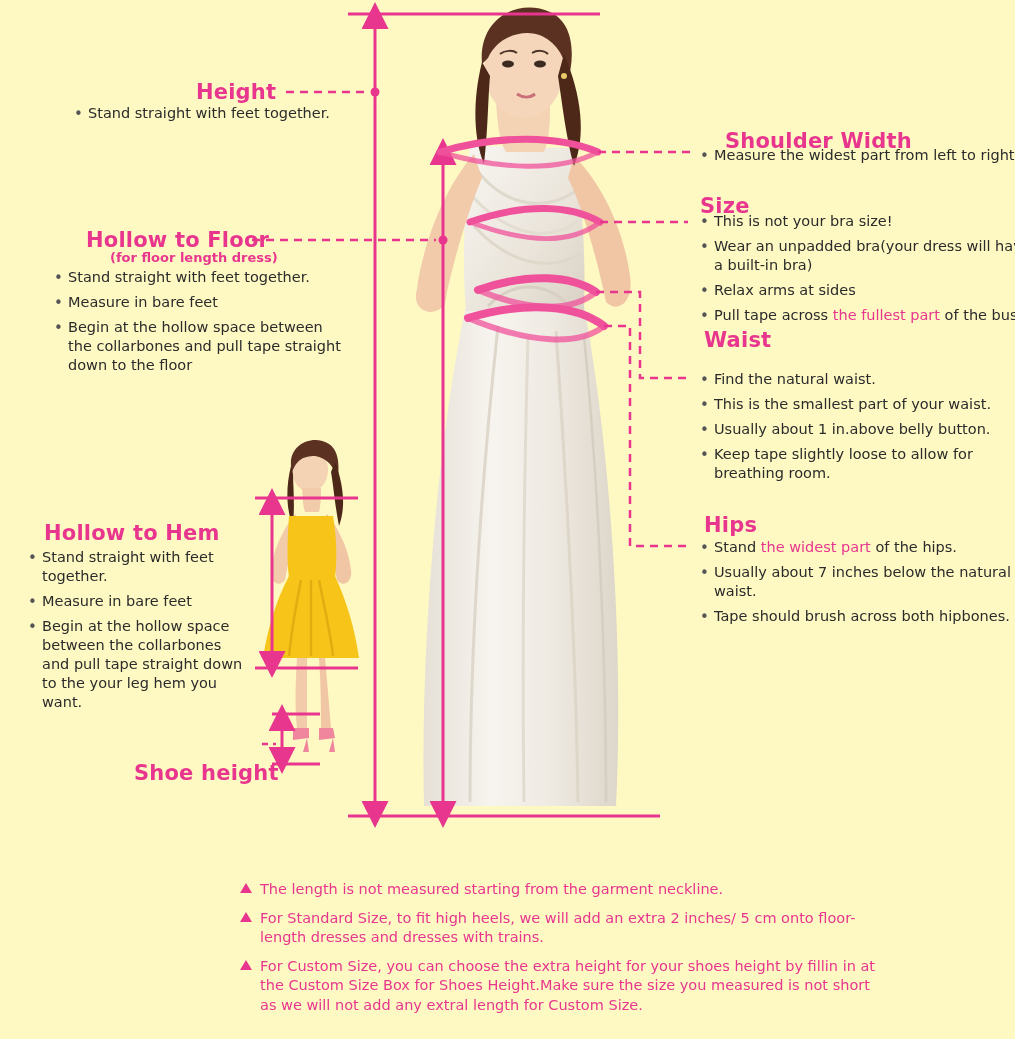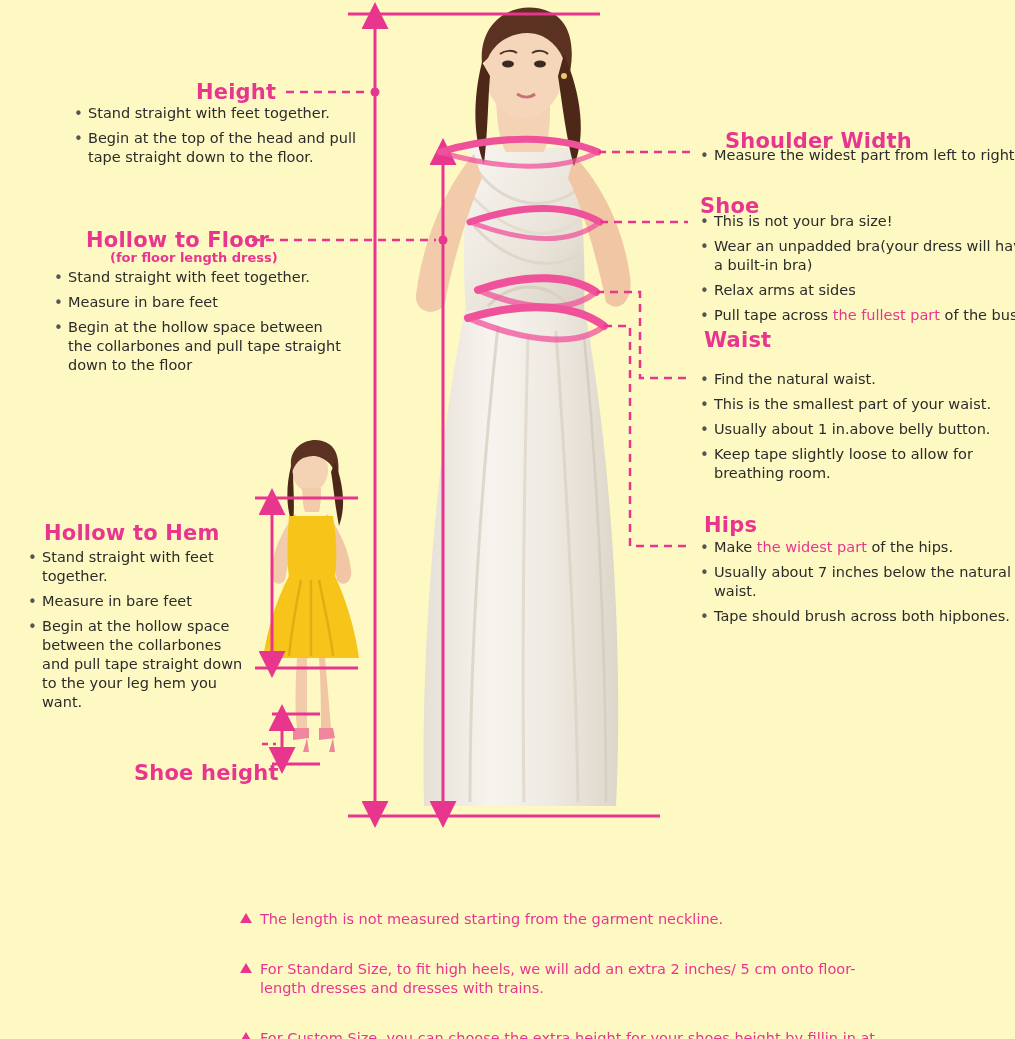--- a/index.html
+++ b/index.html
@@ -65,21 +65,20 @@
     top: 880px;
     width: 640px;
     color: #e8368f;
     font-size: 14.5px;
     line-height: 19.5px;
   }
   .note {
     position: relative;
     padding-left: 22px;
     margin-bottom: 9px;
-    margin-top: 30px;
   }
   .note .tri {
     position: absolute;
     left: 2px;
     top: 3px;
     width: 0; height: 0;
     border-left: 6px solid transparent;
     border-right: 6px solid transparent;
     border-bottom: 10px solid #e8368f;
   }
@@ -241,21 +240,20 @@
       <line x1="272" y1="714" x2="320" y2="714" stroke="#e8368f" stroke-width="3"></line>
       <line x1="272" y1="764" x2="320" y2="764" stroke="#e8368f" stroke-width="3"></line>
       <line x1="282" y1="716" x2="282" y2="762" stroke="#e8368f" stroke-width="3" marker-start="url(#arrStart)" marker-end="url(#arr)"></line>
       <line x1="262" y1="744" x2="276" y2="744" stroke="#e8368f" stroke-width="2.5" stroke-dasharray="6 5"></line>
     </svg>
   </div>
 
   <div class="heading" style="left:196px; top:80px;">Height</div>
   <ul class="bullets" style="left:72px; top:104px; width:270px;">
     <li>Stand straight with feet together.</li>
-    <li>Begin at the top of the head and pull tape straight down to the floor.</li>
   </ul>
 
   <div class="heading" style="left:86px; top:228px;">Hollow to Floor</div>
   <div class="subheading" style="left:110px; top:250px;">(for floor length dress)</div>
   <ul class="bullets" style="left:52px; top:268px; width:280px;">
     <li>Stand straight with feet together.</li>
     <li>Measure in bare feet</li>
     <li>Begin at the hollow space between the collarbones and pull tape straight down to the floor</li>
   </ul>
 
@@ -266,39 +264,39 @@
     <li>Begin at the hollow space between the collarbones and pull tape straight down to the your leg hem  you want.</li>
   </ul>
 
   <div class="heading" style="left:134px; top:761px;">Shoe height</div>
 
   <div class="heading" style="left:725px; top:129px;">Shoulder Width</div>
   <ul class="bullets" style="left:698px; top:146px; width:320px;">
     <li>Measure the widest part from left to right.</li>
   </ul>
 
-  <div class="heading" style="left:700px; top:194px;">Shoe</div>
+  <div class="heading" style="left:700px; top:194px;">Size</div>
   <ul class="bullets" style="left:698px; top:212px; width:320px;">
     <li>This is not your bra size!</li>
     <li>Wear an unpadded bra(your dress will have a built-in bra)</li>
     <li>Relax arms at sides</li>
     <li><span>Pull tape across </span><span class="pink-txt">the fullest part</span><span> of the bust.</span></li>
   </ul>
 
   <div class="heading" style="left:704px; top:328px;">Waist</div>
   <ul class="bullets" style="left:698px; top:370px; width:310px;">
     <li>Find the natural waist.</li>
     <li>This is the smallest part of your waist.</li>
     <li>Usually about 1 in.above belly button.</li>
     <li>Keep tape slightly loose to allow for breathing room.</li>
   </ul>
 
   <div class="heading" style="left:704px; top:513px;">Hips</div>
   <ul class="bullets" style="left:698px; top:538px; width:310px;">
-    <li><span>Make </span><span class="pink-txt">the widest part</span><span> of the hips.</span></li>
+    <li><span>Stand </span><span class="pink-txt">the widest part</span><span> of the hips.</span></li>
     <li>Usually about 7 inches below the natural waist.</li>
     <li>Tape should brush across both hipbones.</li>
   </ul>
 
   <div class="notes">
     <div class="note">
       <span class="tri"></span>
       <span>The length is not measured starting from the garment neckline.</span>
     </div>
     <div class="note">

